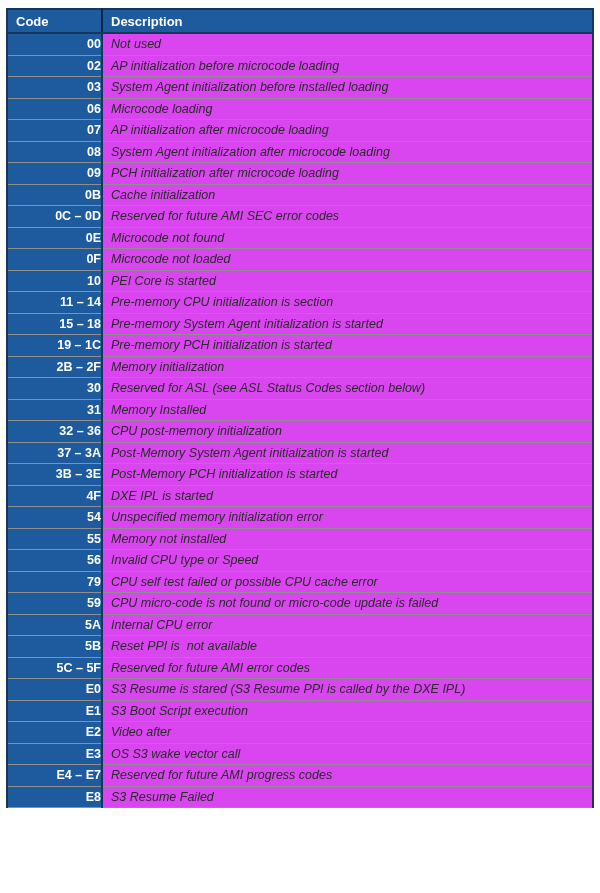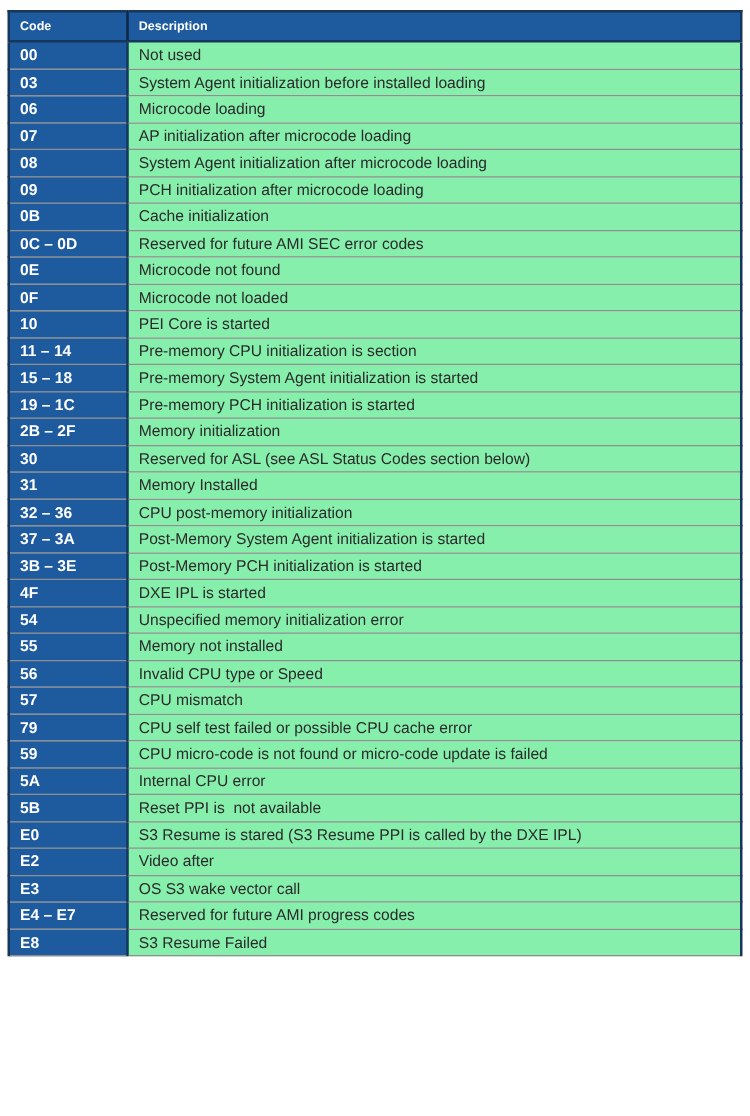--- a/index.html
+++ b/index.html
@@ -22,21 +22,21 @@
     margin: 8px 0 0 6px;
     border-top: 2px solid #16365C;
     border-left: 2px solid #16365C;
     border-right: 2px solid #16365C;
   }
   col.c-code { width: 95px; }
   col.c-desc { width: 491px; }
   table.post-codes th {
     background: #1E5B9E;
     color: #FFFFFF;
-    font-size: 10px;
+    font-size: 13px;
     font-weight: bold;
     text-align: left;
     height: 22px;
     padding: 0 0 0 8px;
     border-bottom: 2px solid #16365C;
     vertical-align: middle;
   }
   table.post-codes th.th-code {
     border-right: 2px solid #0E2746;
   }
@@ -49,26 +49,28 @@
     font-size: 12.5px;
     line-height: 16.5px;
   }
   table.post-codes td.code {
     background: #1E5B9E;
     color: #FFFFFF;
     font-weight: bold;
     padding: 0 0 0 8px;
     border-right: 2px solid #16365C;
     white-space: nowrap;
+    text-align: right;
   }
   table.post-codes td.desc {
-    background: #86efac;
+    background: #d946ef;
     color: #2B2B2B;
     padding: 2px 6px 2px 8px;
     white-space: pre-wrap;
+    font-style: italic;
   }
 </style>
 </head>
 <body>
 
 <div class="page">
   <table class="post-codes">
     <colgroup>
       <col class="c-code">
       <col class="c-desc">
@@ -79,20 +81,24 @@
         <th class="th-desc">Description</th>
       </tr>
     </thead>
     <tbody id="rows">
   <tr>
     <td class="code">00</td>
     <td class="desc">Not used</td>
   </tr>
 
 
+  <tr>
+    <td class="code">02</td>
+    <td class="desc">AP initialization before microcode loading</td>
+  </tr>
 
   <tr>
     <td class="code">03</td>
     <td class="desc">System Agent initialization before installed loading</td>
   </tr>
 
 
   <tr>
     <td class="code">06</td>
     <td class="desc">Microcode loading</td>
@@ -197,24 +203,20 @@
   <tr>
     <td class="code">55</td>
     <td class="desc">Memory not installed</td>
   </tr>
 
   <tr>
     <td class="code">56</td>
     <td class="desc">Invalid CPU type or Speed</td>
   </tr>
 
-  <tr>
-    <td class="code">57</td>
-    <td class="desc">CPU mismatch</td>
-  </tr>
 
   <tr>
     <td class="code">79</td>
     <td class="desc">CPU self test failed or possible CPU cache error</td>
   </tr>
 
   <tr>
     <td class="code">59</td>
     <td class="desc">CPU micro-code is not found or micro-code update is failed</td>
   </tr>
@@ -222,26 +224,34 @@
   <tr>
     <td class="code">5A</td>
     <td class="desc">Internal CPU error</td>
   </tr>
 
   <tr>
     <td class="code">5B</td>
     <td class="desc">Reset PPI is  not available</td>
   </tr>
 
+  <tr>
+    <td class="code">5C – 5F</td>
+    <td class="desc">Reserved for future AMI error codes</td>
+  </tr>
 
   <tr>
     <td class="code">E0</td>
     <td class="desc">S3 Resume is stared (S3 Resume PPI is called by the DXE IPL)</td>
   </tr>
 
+  <tr>
+    <td class="code">E1</td>
+    <td class="desc">S3 Boot Script execution</td>
+  </tr>
 
   <tr>
     <td class="code">E2</td>
     <td class="desc">Video after</td>
   </tr>
 
   <tr>
     <td class="code">E3</td>
     <td class="desc">OS S3 wake vector call</td>
   </tr>

